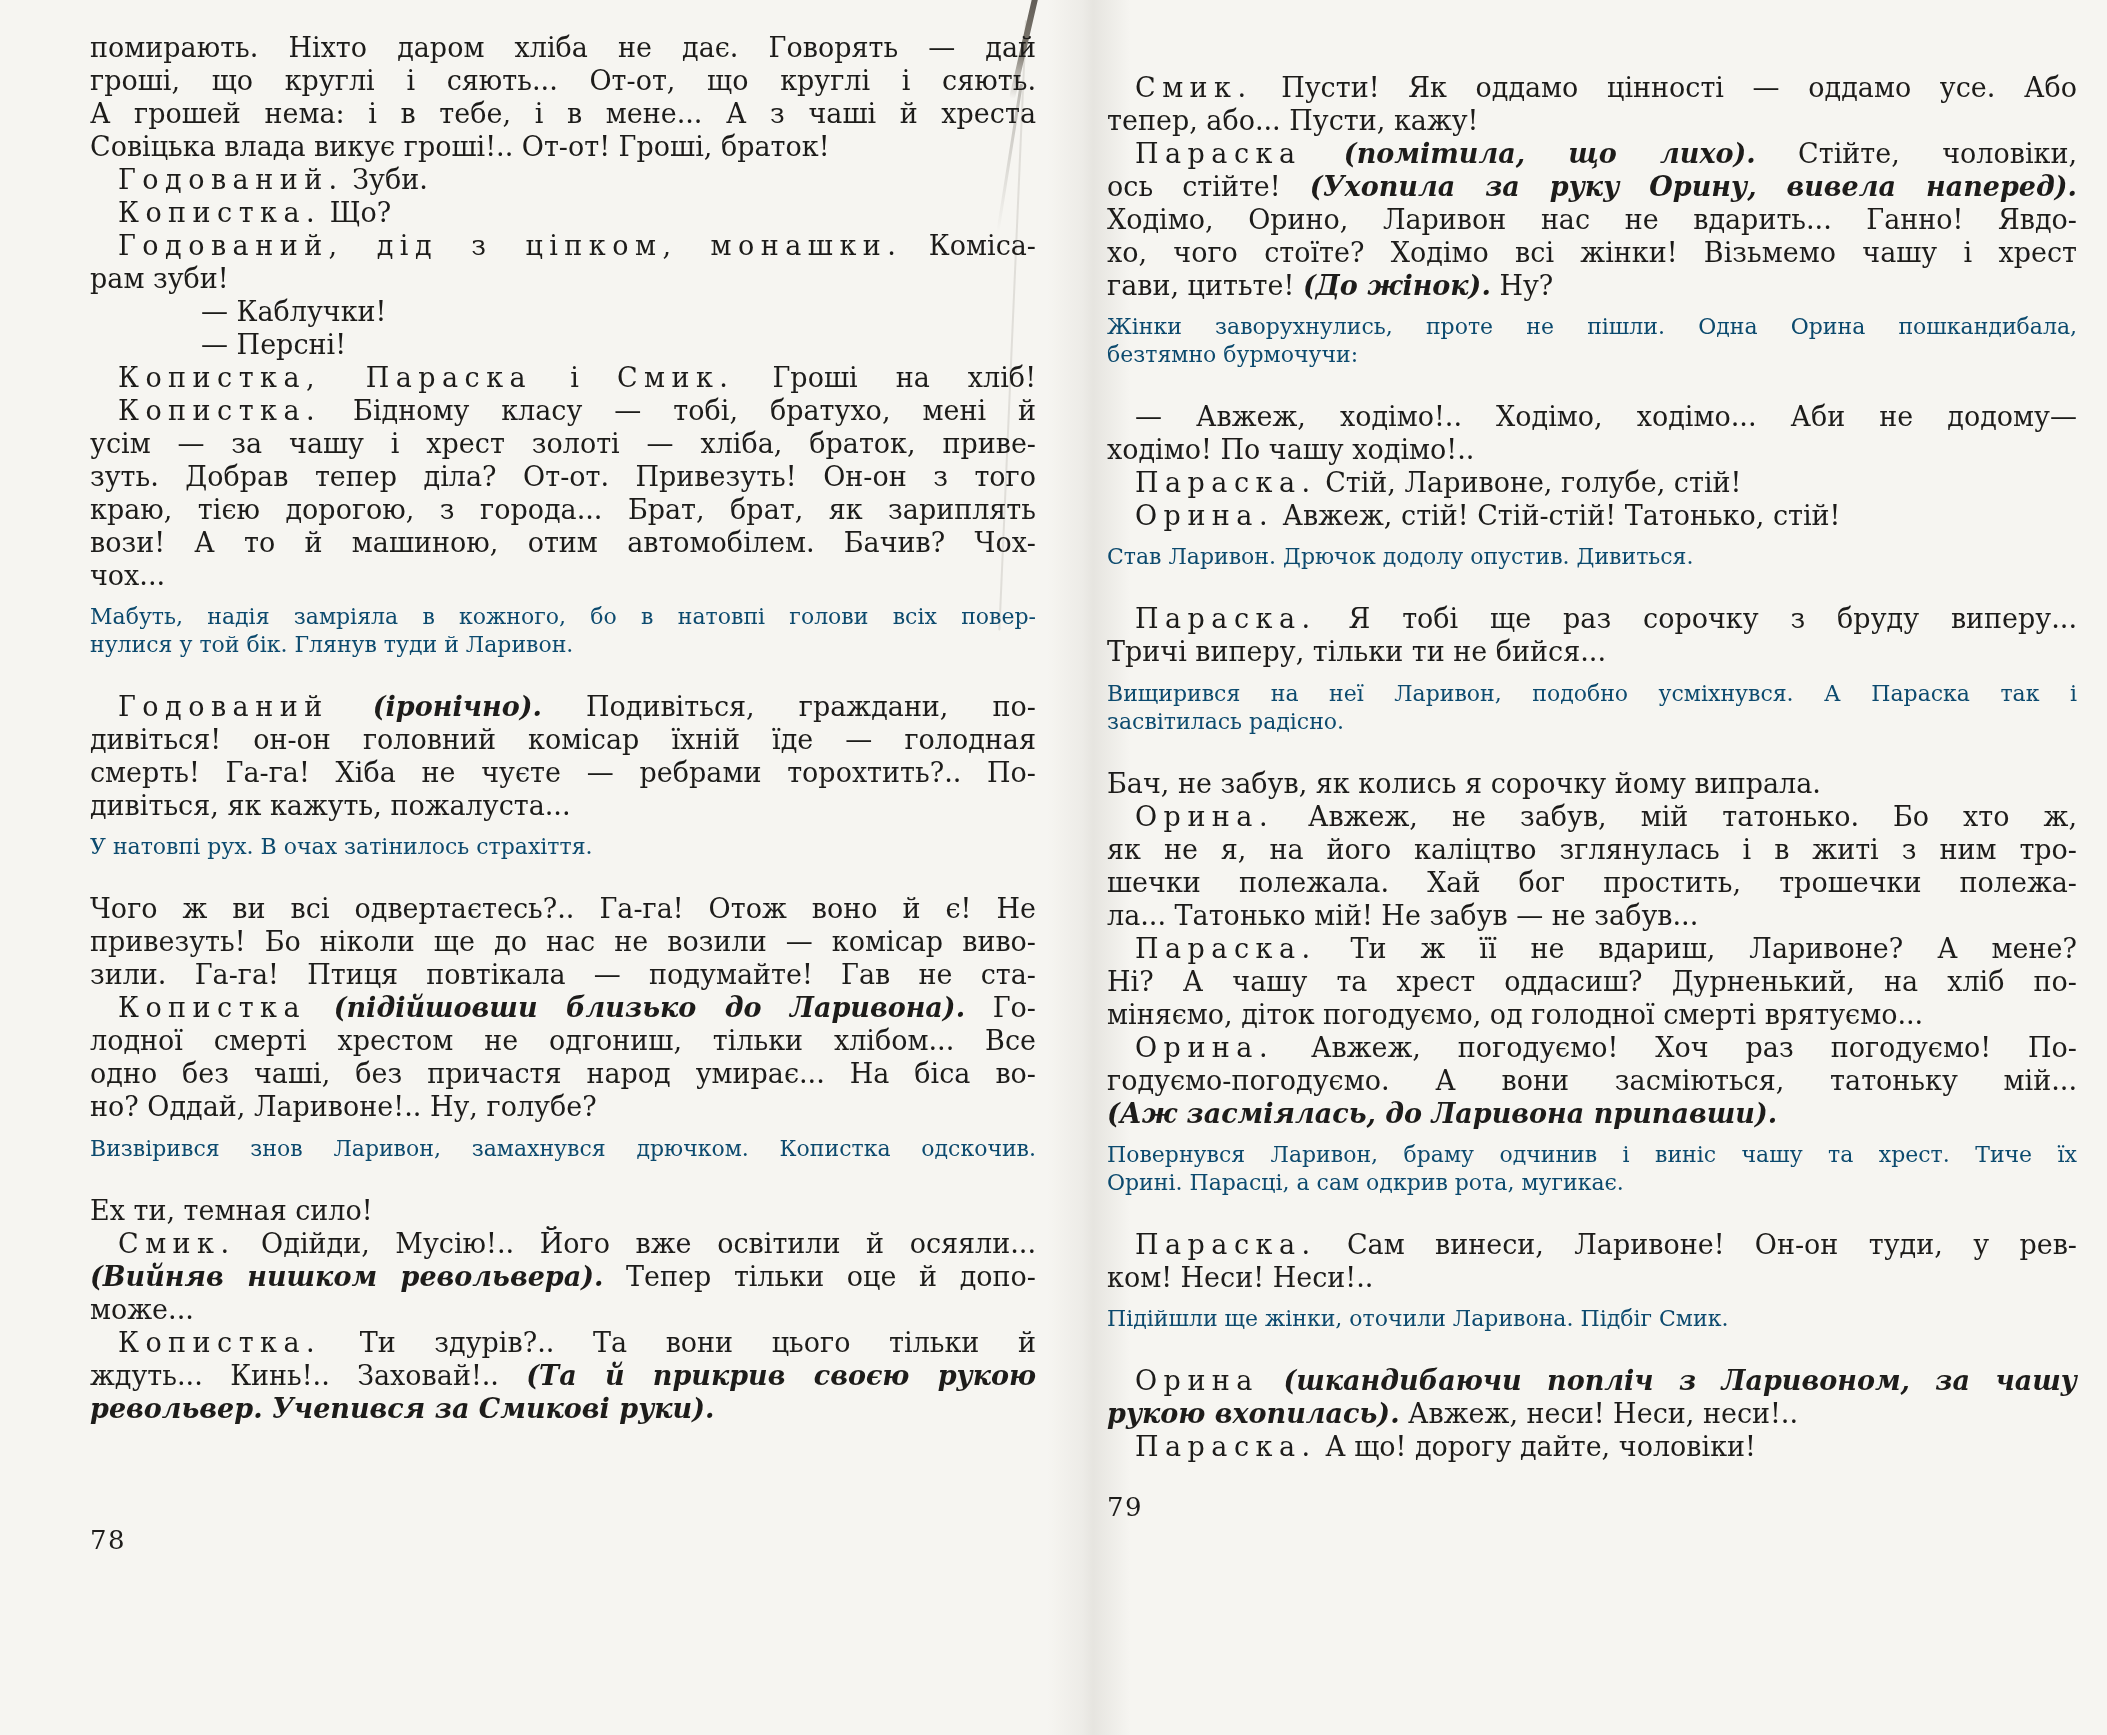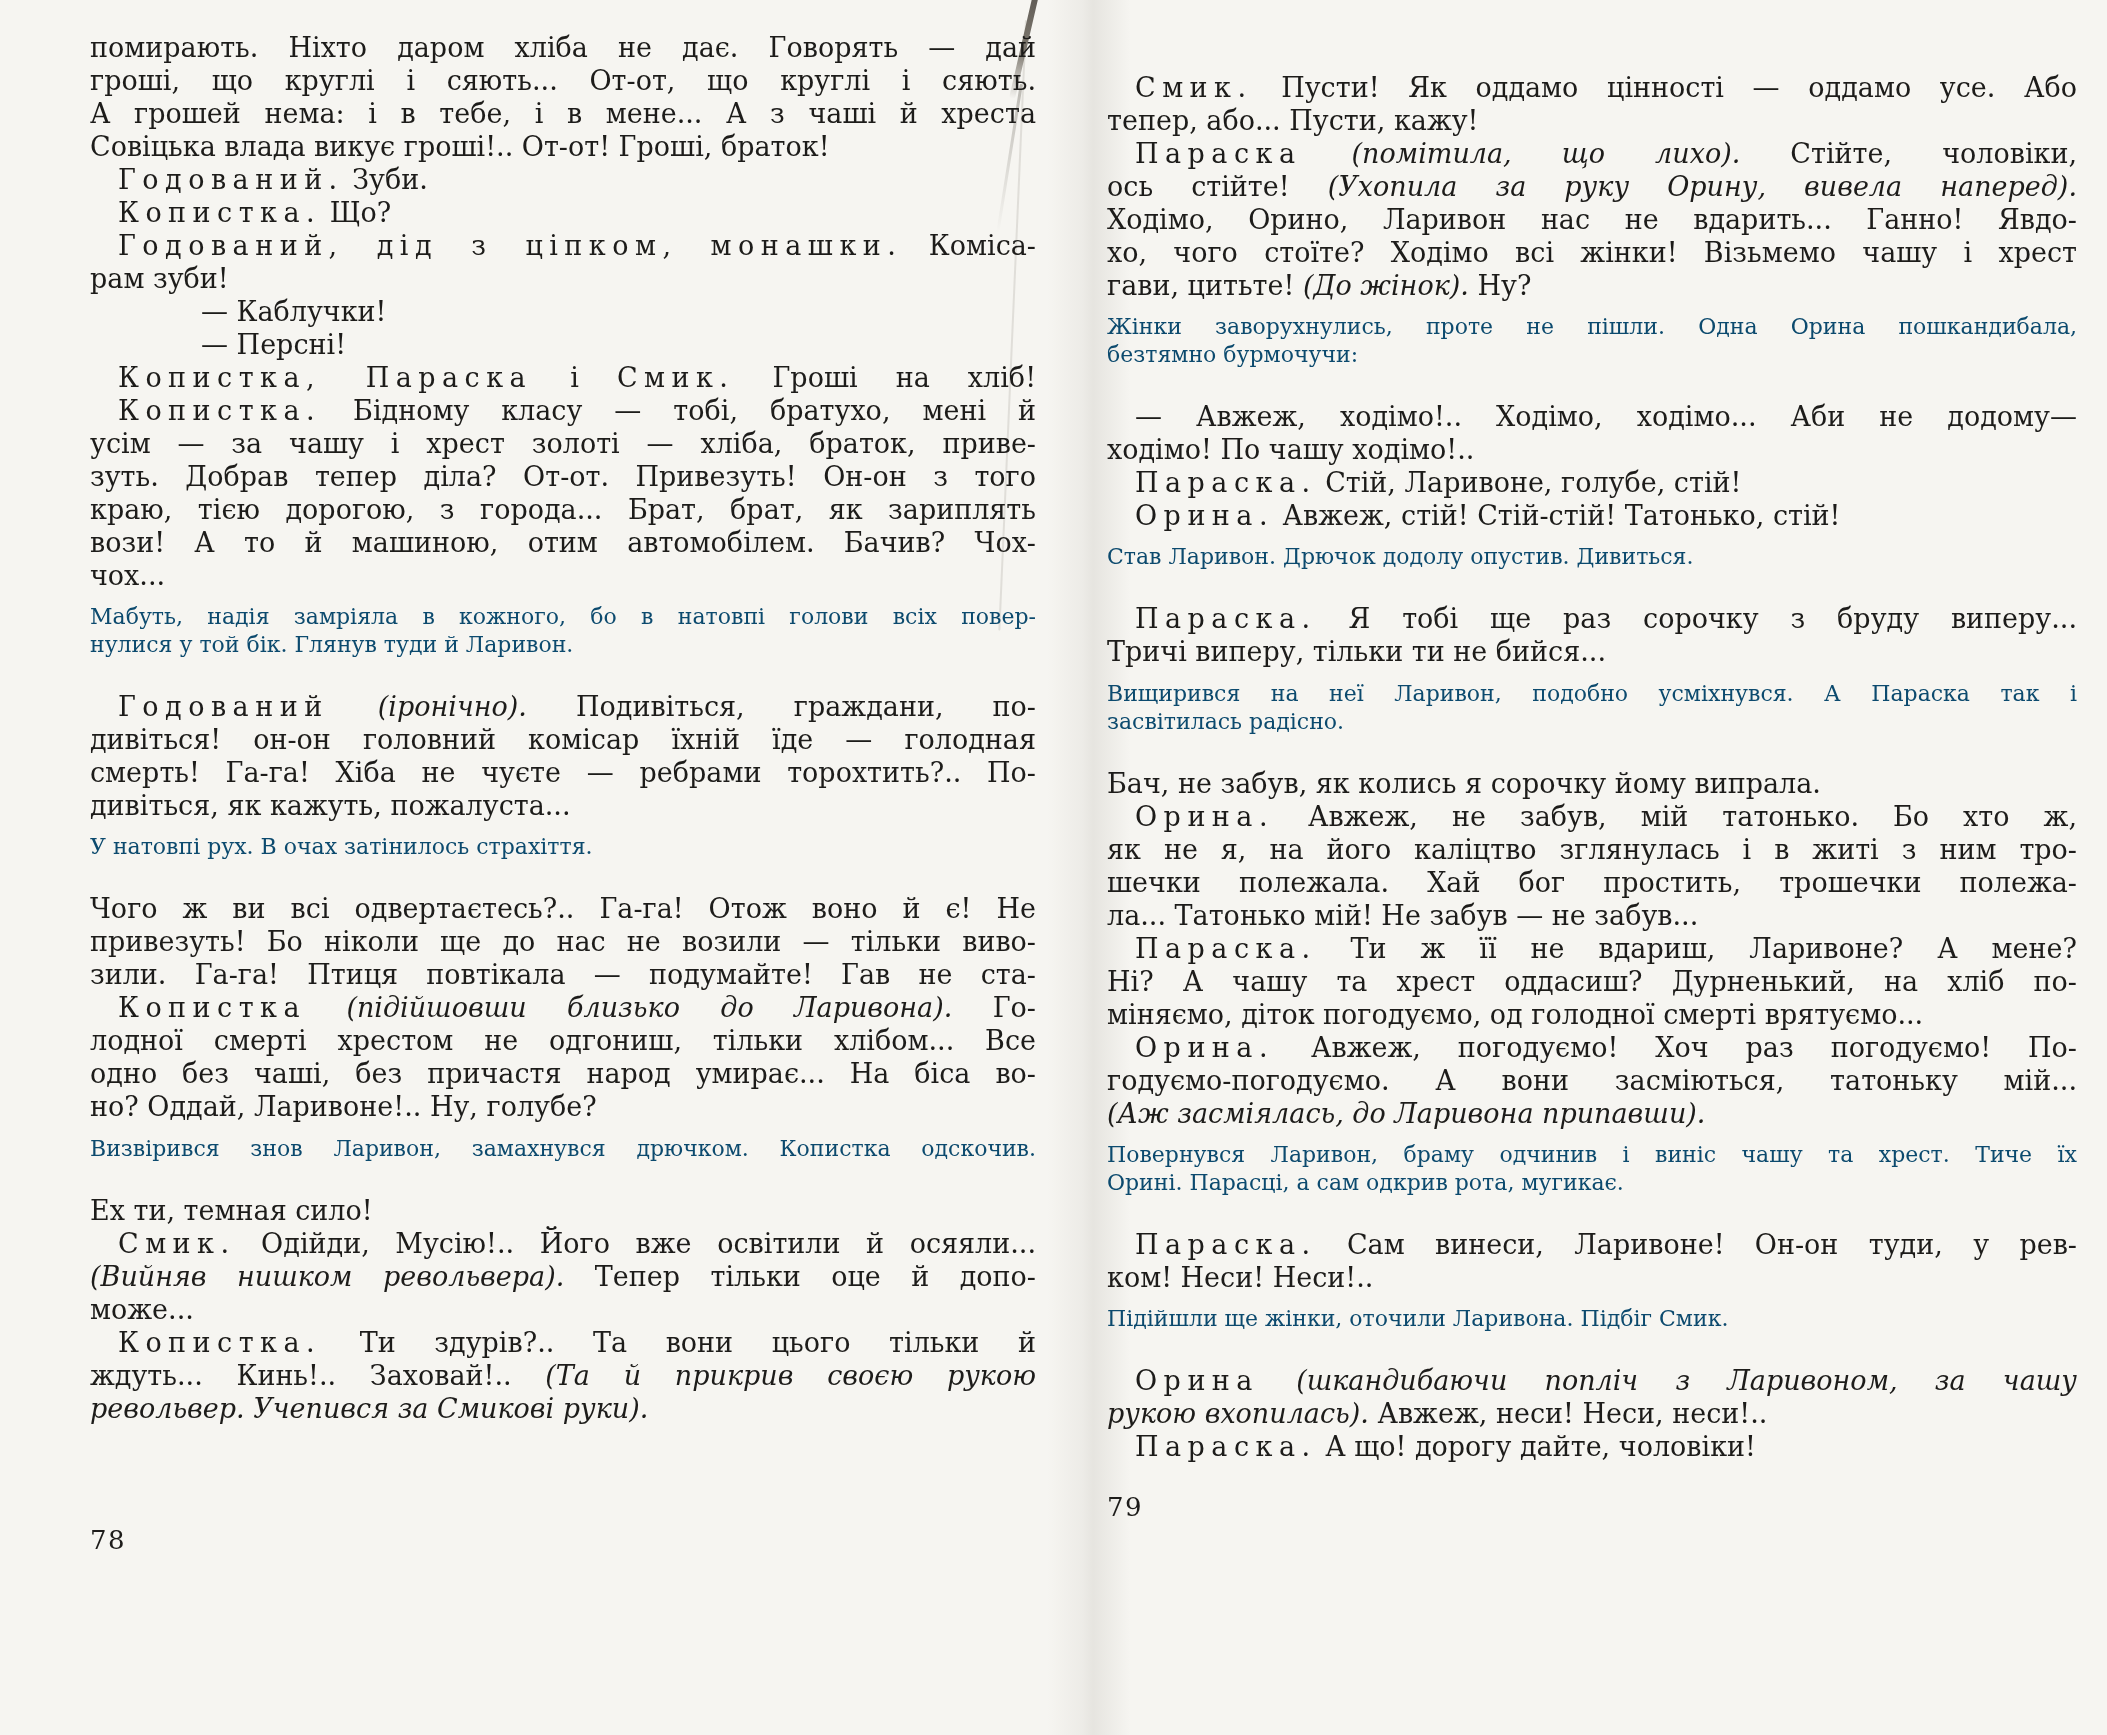--- a/index.html
+++ b/index.html
@@ -19,21 +19,21 @@
   .stage{margin:11.2px 0 31px 0;}
   .pagenum{margin-top:28px;}
   .pagenum .ln{font-size:26px;line-height:33px;letter-spacing:1.4px;}
   .pagenum.mt-xl{margin-top:99px;}
   .a-j{text-align:justify;text-align-last:justify;}
   .a-c{text-align:left;}
   .a-l{text-align:left;}
   .in1{text-indent:28px;}
   .in2{text-indent:111px;}
   .sg.sp{letter-spacing:0.24em;}
-  .sg.i{font-style:italic;}
+  .sg.i{font-style:italic;font-weight:bold;}
   .sg.n{font-style:normal;}
   
   .gutter{
     position:absolute;left:1047px;top:0;width:84px;height:1735px;
     background:linear-gradient(to right,rgba(0,0,0,0) 0%,rgba(90,84,72,0.06) 42%,rgba(90,84,72,0.10) 55%,rgba(0,0,0,0) 100%);
   }
   
   .fold{
     position:absolute;left:1021px;top:-7px;width:6.3px;height:107px;
     background:linear-gradient(to bottom,#454039 0%,#6b655b 55%,rgba(110,104,94,0) 100%);
@@ -100,21 +100,21 @@
       <div class="ln a-j in1"><span class="sg sp">Годований</span><span class="sg n"> </span><span class="sg i">(іронічно).</span><span class="sg n"> Подивіться, граждани, по-</span></div>
       <div class="ln a-j"><span class="sg n">дивіться! он-он головний комісар їхній їде — голодная</span></div>
       <div class="ln a-j"><span class="sg n">смерть! Га-га! Хіба не чуєте — ребрами торохтить?.. По-</span></div>
       <div class="ln a-l"><span class="sg n">дивіться, як кажуть, пожалуста...</span></div>
     </div>
     <div class="block stage">
       <div class="ln a-c"><span class="sg n">У натовпі рух. В очах затінилось страхіття.</span></div>
     </div>
     <div class="block para">
       <div class="ln a-j"><span class="sg n">Чого ж ви всі одвертаєтесь?.. Га-га! Отож воно й є! Не</span></div>
-      <div class="ln a-j"><span class="sg n">привезуть! Бо ніколи ще до нас не возили — тільки виво-</span></div>
+      <div class="ln a-j"><span class="sg n">привезуть! Бо ніколи ще до нас не возили — комісар виво-</span></div>
       <div class="ln a-j"><span class="sg n">зили. Га-га! Птиця повтікала — подумайте! Гав не ста-</span></div>
     </div>
     <div class="block para">
       <div class="ln a-j in1"><span class="sg sp">Копистка</span><span class="sg n"> </span><span class="sg i">(підійшовши близько до Ларивона).</span><span class="sg n"> Го-</span></div>
       <div class="ln a-j"><span class="sg n">лодної смерті хрестом не одгониш, тільки хлібом... Все</span></div>
       <div class="ln a-j"><span class="sg n">одно без чаші, без причастя народ умирає... На біса во-</span></div>
       <div class="ln a-l"><span class="sg n">но? Оддай, Ларивоне!.. Ну, голубе?</span></div>
     </div>
     <div class="block stage">
       <div class="ln a-j"><span class="sg n">Визвірився знов Ларивон, замахнувся дрючком. Копистка одскочив.</span></div>

